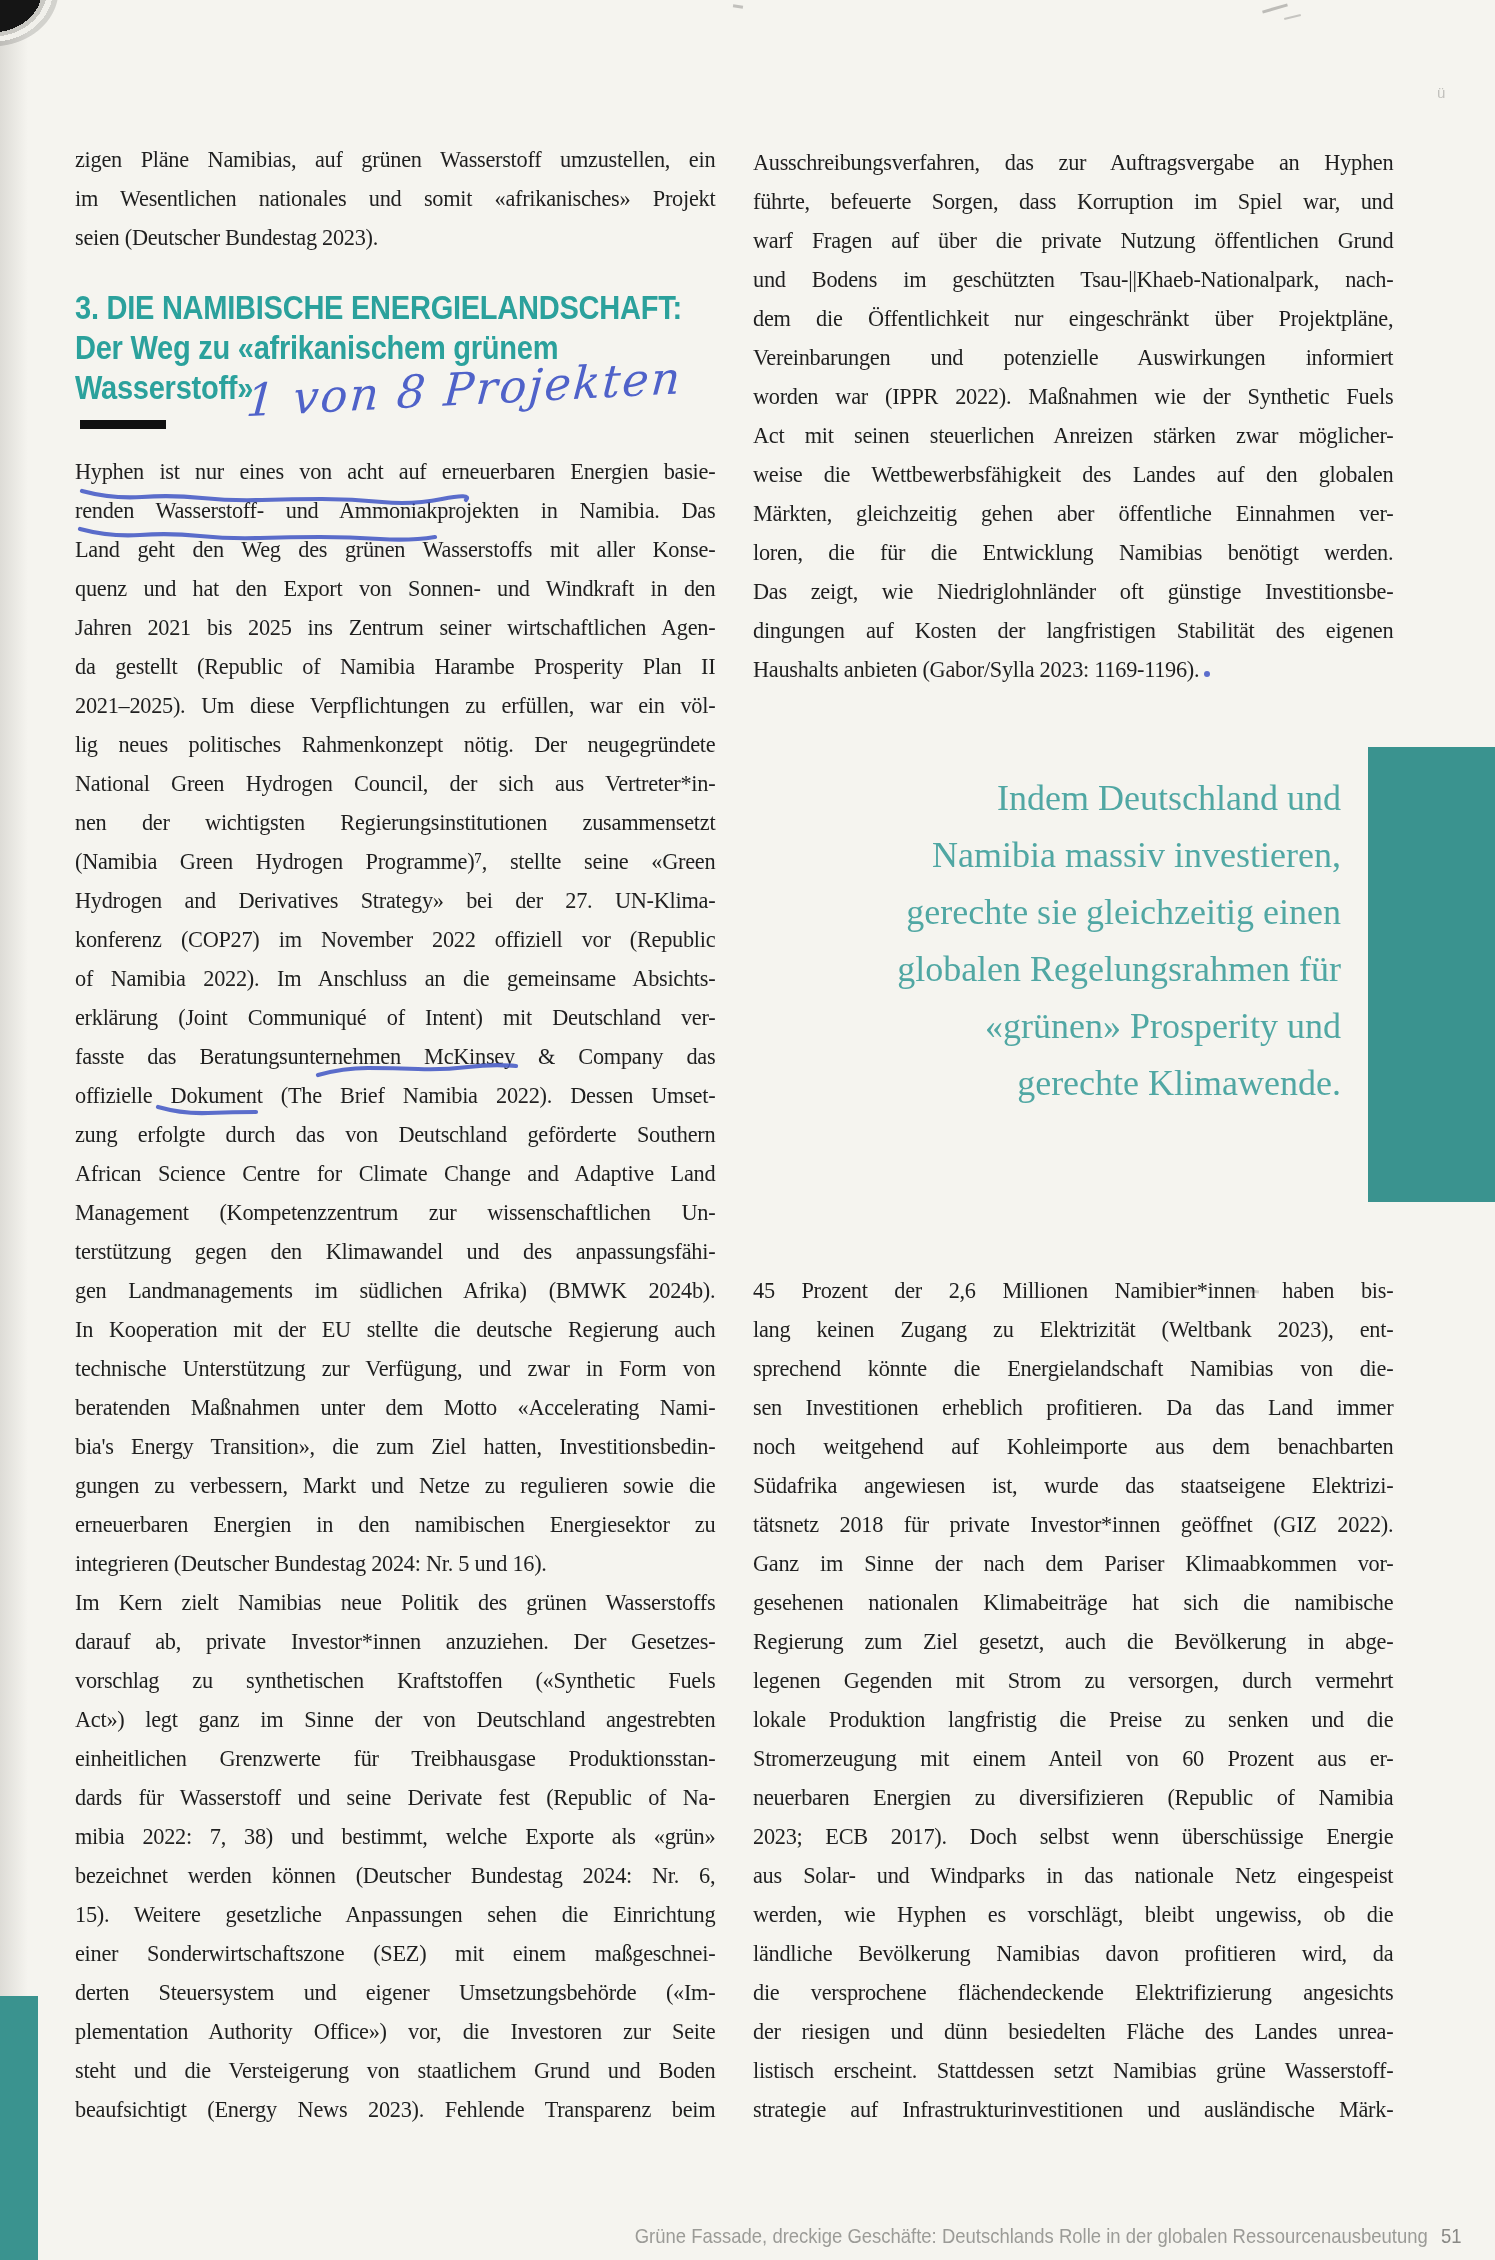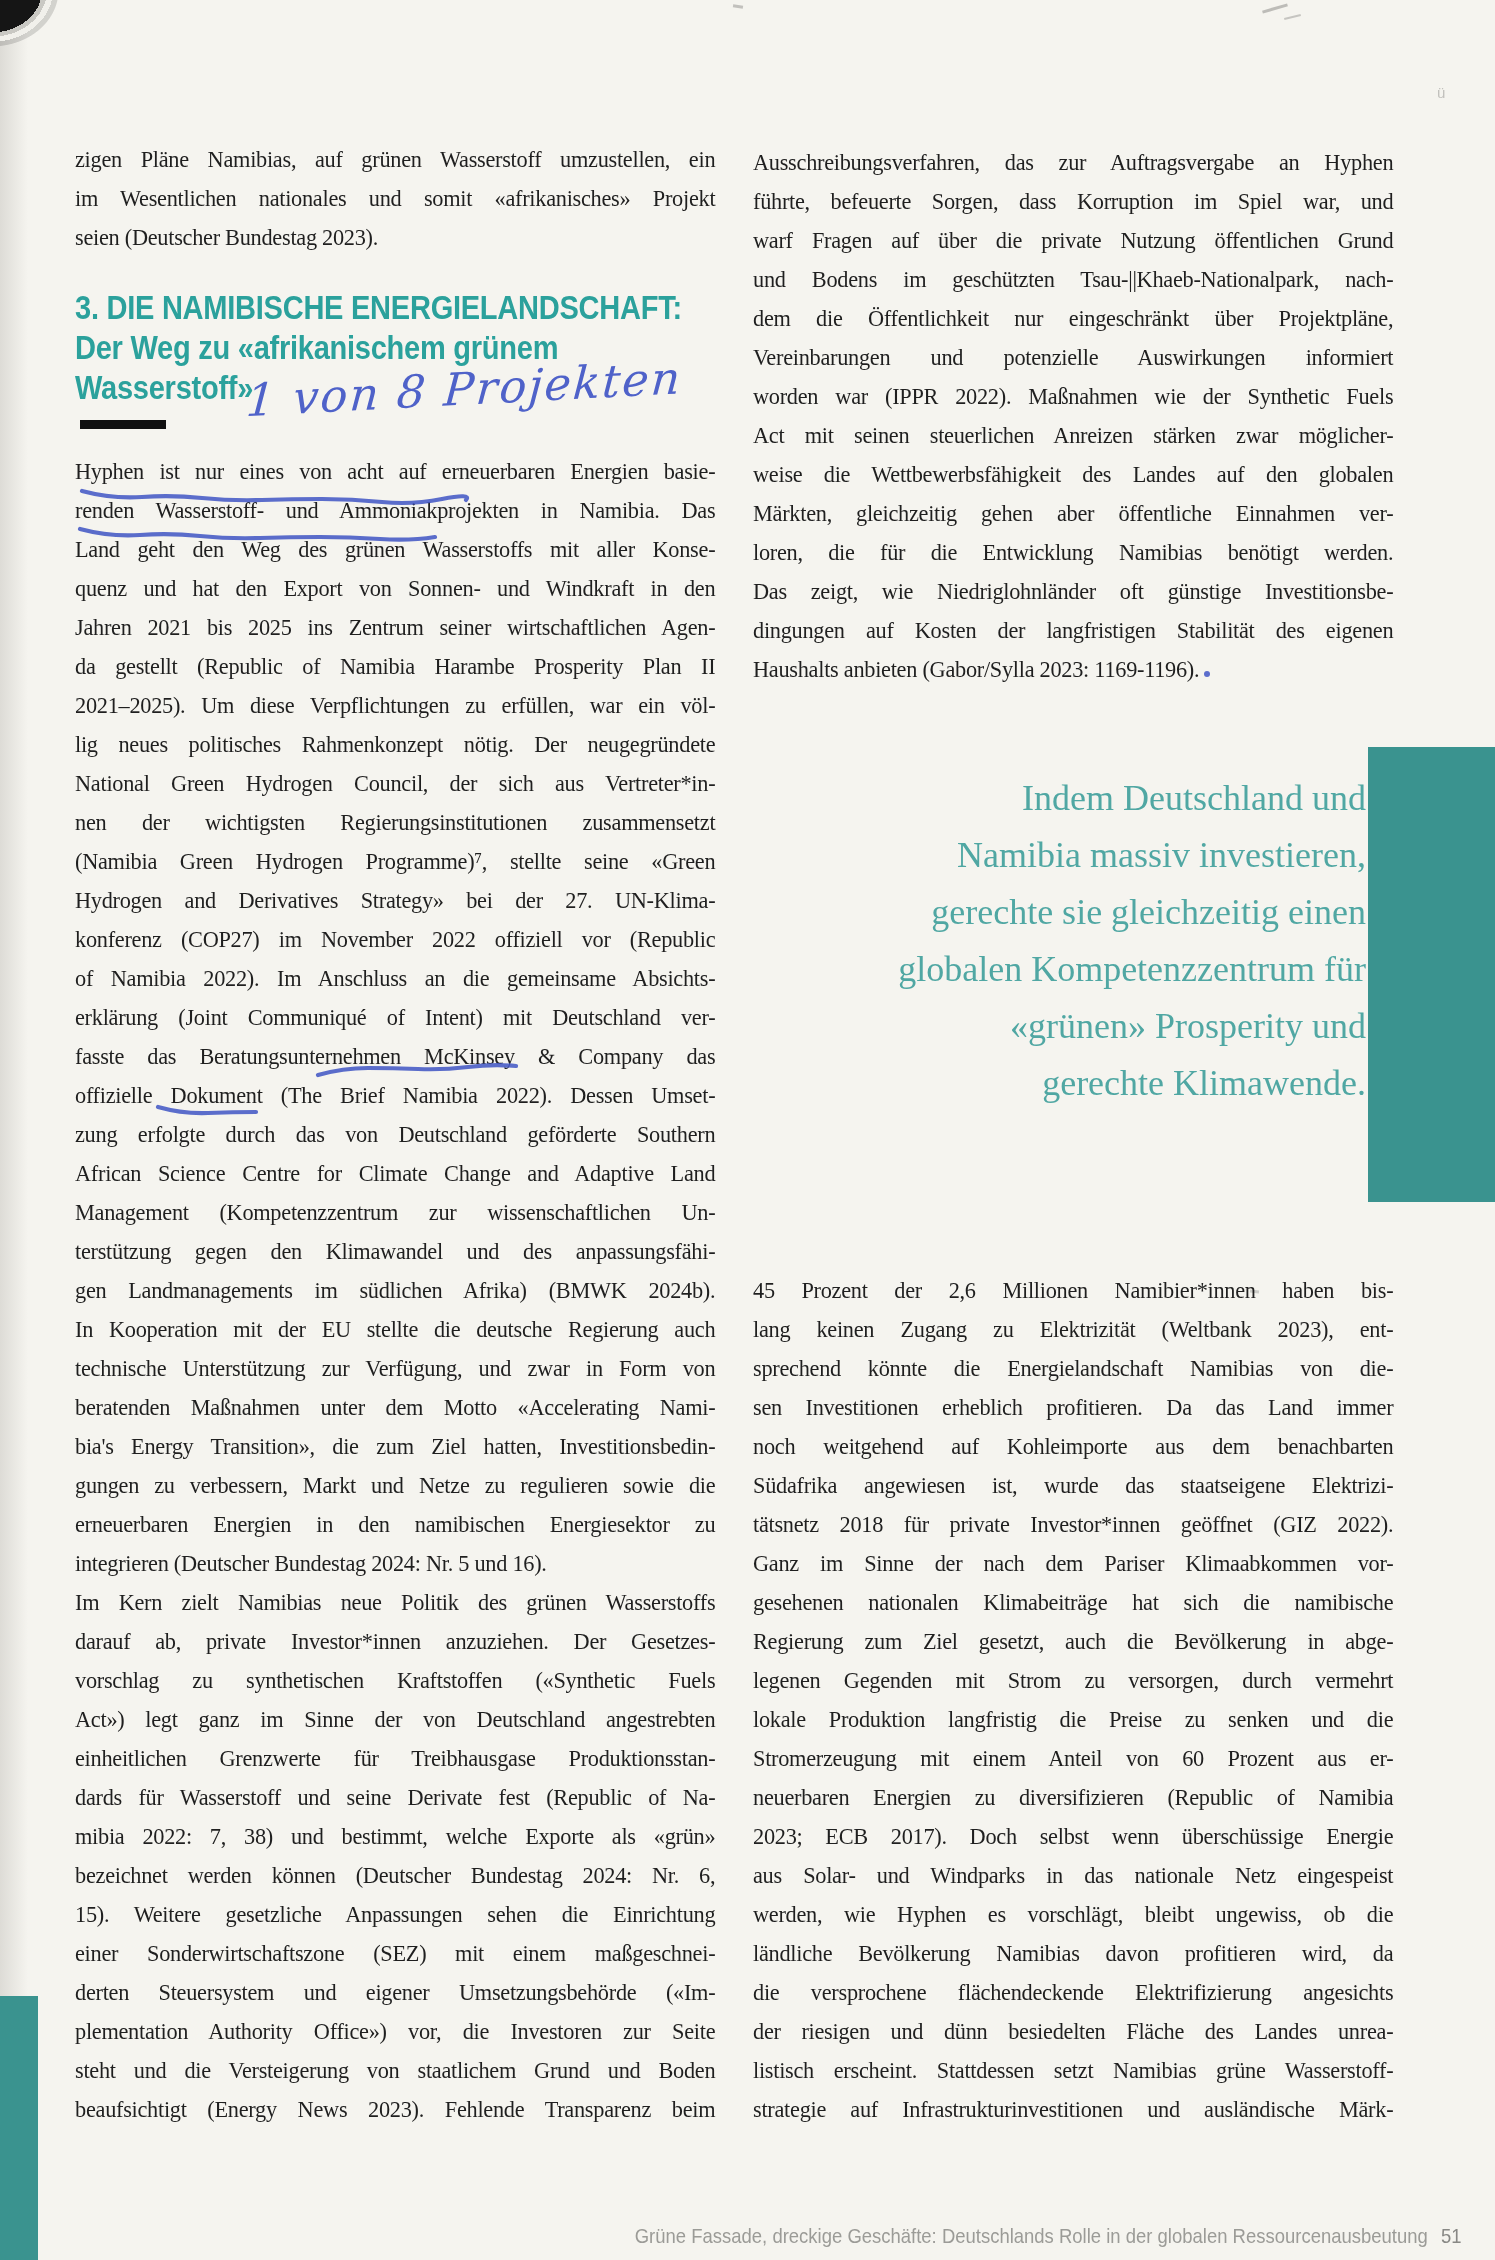--- a/index.html
+++ b/index.html
@@ -39,21 +39,21 @@
   .rule{position:absolute;left:80px;top:420px;width:86px;height:9px;background:#101010;}
   
   .annotation{position:absolute;left:248px;top:378px;
     font:italic 45px/1 "DejaVu Serif",serif;color:var(--ink-blue,#4156c6);
     letter-spacing:2px;transform:rotate(-3deg) skewX(-7deg);transform-origin:0 0;
     opacity:.92;}
   .pen-marks{position:absolute;left:0;top:0;pointer-events:none;}
   .pen-dot{position:absolute;left:1204px;top:671px;width:6px;height:6px;border-radius:50%;
     background:var(--ink-blue,#4156c6);opacity:.85;}
   
-  .quote{position:absolute;left:774px;top:770px;width:592px;
+  .quote{position:absolute;left:749px;top:770px;width:592px;
     font:36px/57px "Liberation Serif",serif;color:var(--teal-quote,#50a7a3);}
   .quote .qln{text-align:right;}
   .teal-bar{position:absolute;left:1368px;top:747px;width:127px;height:455px;
     background:var(--teal-bar,#3a938f);}
   .teal-strip{position:absolute;left:0;top:1996px;width:38px;height:264px;
     background:var(--teal-bar,#3a938f);}
   
   .footer{position:absolute;right:33px;bottom:12px;display:flex;gap:15px;align-items:baseline;
     font:21px/1.2 "Liberation Sans",sans-serif;color:var(--footer-gray,#9b9b97);
     transform:scaleX(.88);transform-origin:100% 100%;white-space:nowrap;}
@@ -159,21 +159,21 @@
       <div class="ln">dingungen auf Kosten der langfristigen Stabilität des eigenen</div>
       <div class="ln end">Haushalts anbieten (Gabor/Sylla 2023: 1169-1196).</div>
     </div>
 
   <div class="pen-dot"></div>
 
   <div class="quote">
       <div class="qln">Indem Deutschland und</div>
       <div class="qln">Namibia massiv investieren,</div>
       <div class="qln">gerechte sie gleichzeitig einen</div>
-      <div class="qln">globalen Kompetenzzentrum für</div>
+      <div class="qln">globalen Regelungsrahmen für</div>
       <div class="qln">«grünen» Prosperity und</div>
       <div class="qln">gerechte Klimawende.</div>
     </div>
   <div class="teal-bar"></div>
 
   <div class="textcol right-bottom">
       <div class="ln">45 Prozent der 2,6 Millionen Namibier*innen haben bis-</div>
       <div class="ln">lang keinen Zugang zu Elektrizität (Weltbank 2023), ent-</div>
       <div class="ln">sprechend könnte die Energielandschaft Namibias von die-</div>
       <div class="ln">sen Investitionen erheblich profitieren. Da das Land immer</div>

